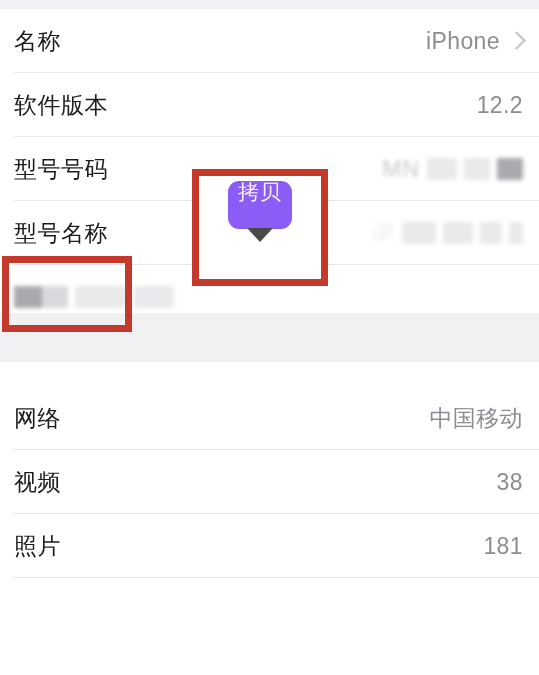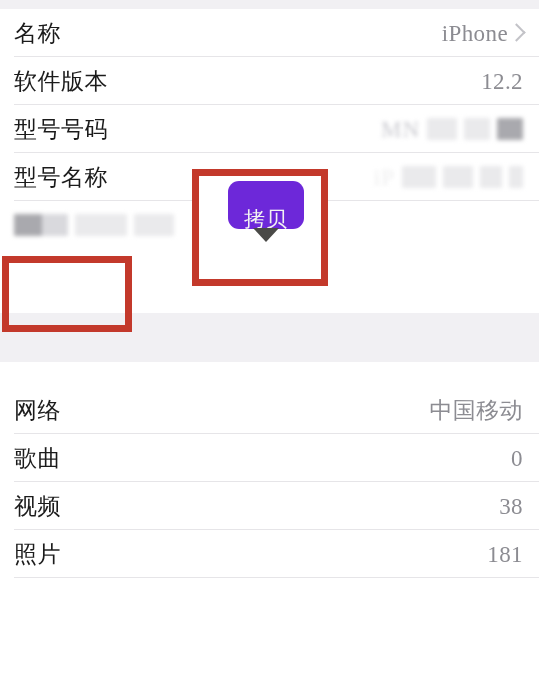--- a/index.html
+++ b/index.html
@@ -45,21 +45,21 @@
   .gap-band {
     position: absolute;
     left: 0; top: 313px;
     width: 539px; height: 49px;
     background: #f1f0f3;
   }
 
   
   .row {
     position: relative;
-    height: 48px;
+    height: 64px;
     box-sizing: border-box;
     display: flex;
     align-items: center;
     justify-content: space-between;
     padding: 0 16px 0 14px;
     background: #ffffff;
   }
   .row::after {
     content: "";
     position: absolute;
@@ -73,27 +73,26 @@
     font-size: 23px;
     color: #1b1b1b;
     letter-spacing: 0.5px;
     line-height: 1;
     white-space: nowrap;
   }
 
   .row-value {
     display: flex;
     align-items: center;
-    gap: 0;
+    gap: 8px;
     font-size: 23px;
     color: #8c8c92;
     letter-spacing: 0.4px;
     line-height: 1;
     white-space: nowrap;
-    font-family: Liberation Serif, serif;
   }
 
   .chevron {
     display: inline-block;
     width: 11px; height: 11px;
     border-right: 2.5px solid #c3c3c8;
     border-top: 2.5px solid #c3c3c8;
     transform: rotate(45deg);
     margin-left: 2px;
     margin-bottom: 1px;
@@ -137,25 +136,25 @@
   #red-box-copy {
     left: 192px; top: 169px;
     width: 136px; height: 117px;
     background: #ffffff;
   }
 
   
   #copy-tooltip {
     position: absolute;
     left: 228px; top: 181px;
-    width: 76px; height: 48px;
-    background: #6d28d9;
+    width: 64px; height: 48px;
+    background: #8b5cf6;
     border-radius: 11px;
     display: flex;
-    align-items: flex-end;
+    align-items: flex-start;
     justify-content: center;
     z-index: 40;
   }
   #copy-tooltip .tip-label {
     color: #f2f2f2;
     font-size: 21px;
     letter-spacing: 1px;
     line-height: 1;
   }
   #copy-tooltip .tip-arrow {
@@ -231,24 +230,20 @@
 
   <div class="gap-band"></div>
 
   <div class="section" id="section-stats">
 
     <div class="row">
       <span class="row-label">网络</span>
       <span class="row-value">中国移动</span>
     </div>
 
-    <div class="row">
-      <span class="row-label">歌曲</span>
-      <span class="row-value">0</span>
-    </div>
 
     <div class="row">
       <span class="row-label">视频</span>
       <span class="row-value">38</span>
     </div>
 
     <div class="row">
       <span class="row-label">照片</span>
       <span class="row-value">181</span>
     </div>

